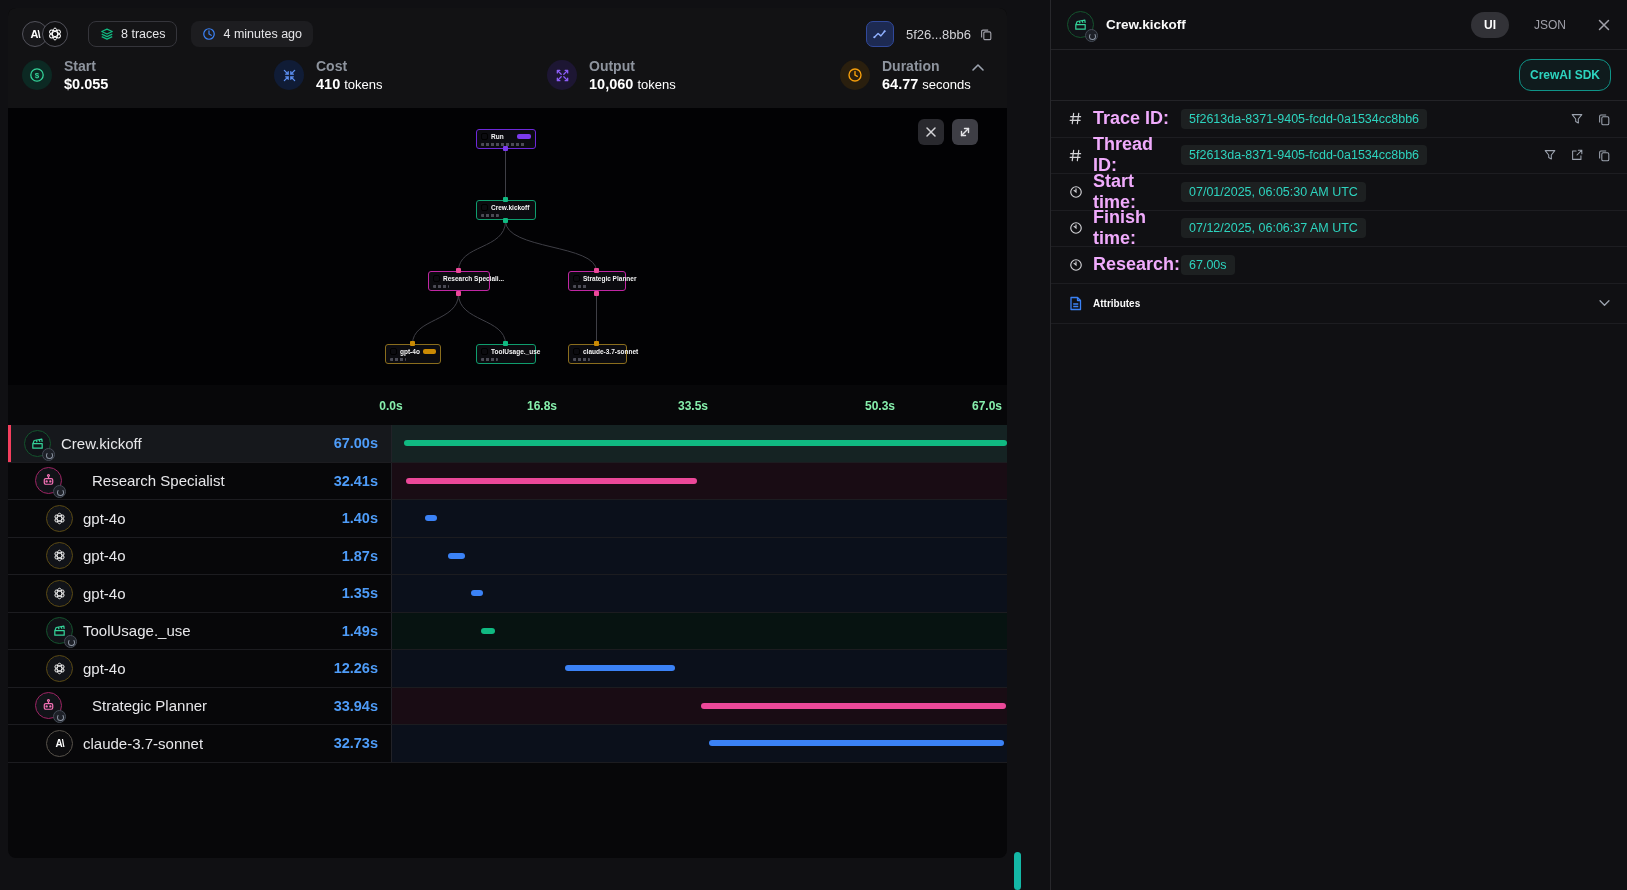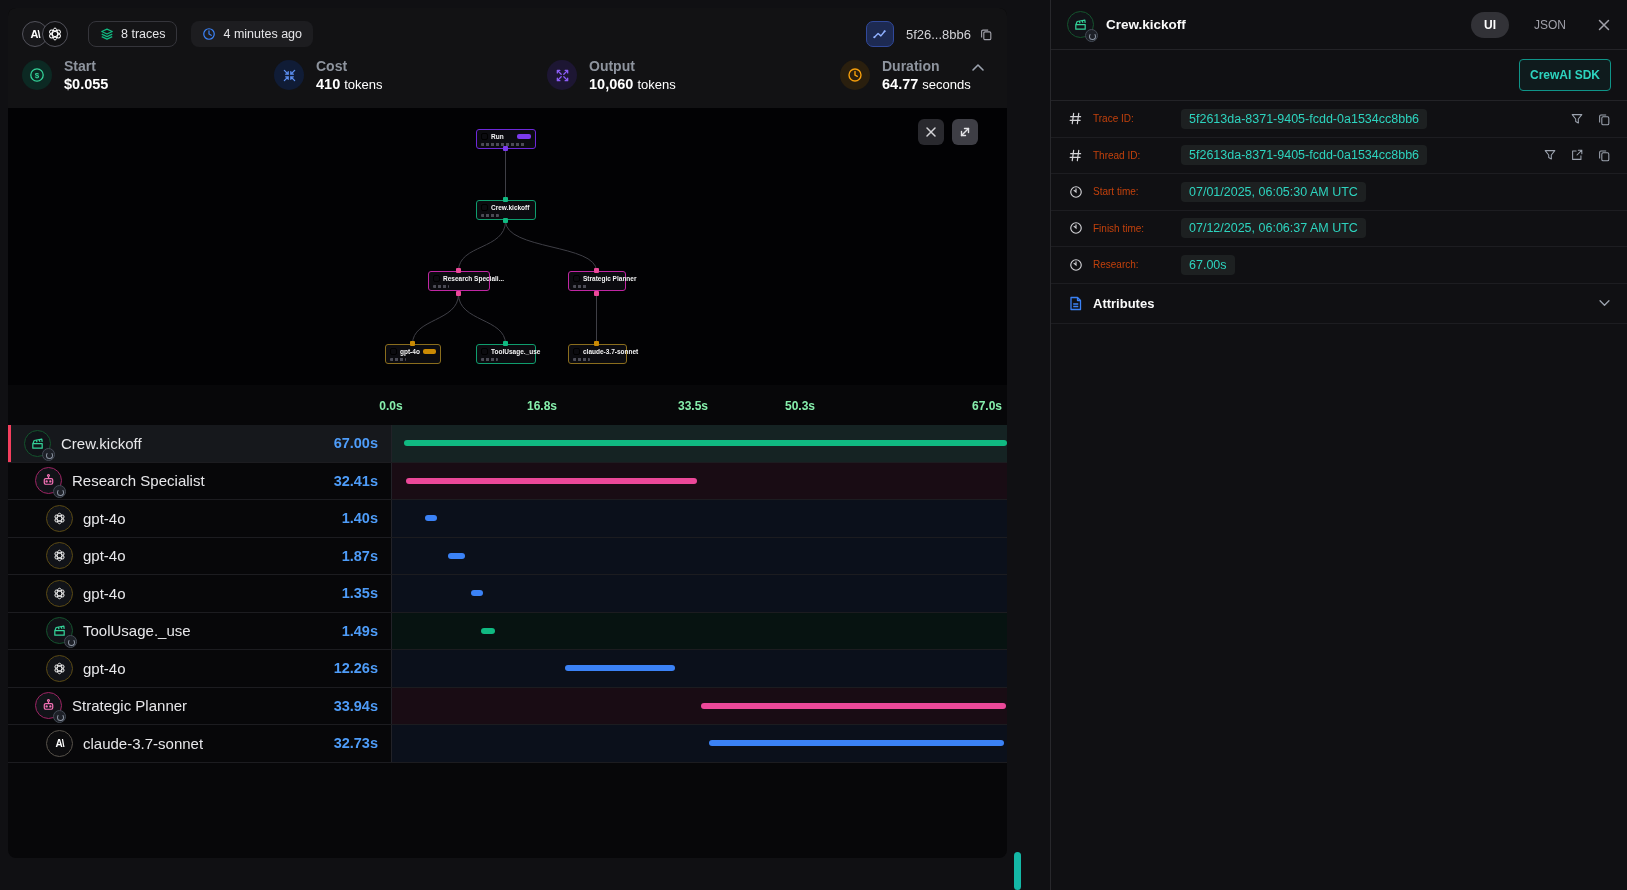--- a/index.html
+++ b/index.html
@@ -52,21 +52,21 @@
   .c-purple { border-color:#6d28d9; } .c-green { border-color:#0f9d6e; } .c-pink { border-color:#c026a3; } .c-yellow { border-color:#8a6d1d; }
   .b-purple { background:#7c3aed; } .b-green { background:#10b981; } .b-pink { background:#ec4899; } .b-yellow { background:#ca8a04; }
 
   
   .timeline { position:relative; }
   .axis { position:relative; height:40px; }
   .axis span { position:absolute; top:14px; transform:translateX(-50%); font-size:12px; font-weight:700; color:#86efac; }
   .trow { display:flex; height:37.5px; border-bottom:1px solid #1c1c20; cursor:pointer; }
   .trow.selected { background:#16181c; box-shadow:inset 3px 0 0 #f43f5e; }
   .tlabel { width:383px; flex:none; display:flex; align-items:center; padding-right:13px; }
-  .ind-0 { padding-left:16px; } .ind-1 { padding-left:27px; } .ind-2 { padding-left:38px; }
+  .ind-0 { padding-left:16px; } .ind-1 { padding-left:27px;gap:20px; } .ind-2 { padding-left:38px; }
   .ticon { position:relative; width:27px; height:27px; border-radius:50%; background:#111318; border:1px solid; display:flex; align-items:center; justify-content:center; flex:none; margin-right:10px; }
   .ticon.crew { border-color:#14532d; } .ticon.robot { border-color:#9d2463; } .ticon.openai { border-color:#5b4a14; } .ticon.anthropic { border-color:#57524a; background:#0c0c0e; }
   .subbadge { position:absolute; right:-5px; bottom:-5px; width:13px; height:13px; border-radius:50%; background:#1d2027; border:1px solid #434a55; }
   .subbadge::after { content:""; position:absolute; left:3px; top:3px; width:5px; height:5px; border:1px solid #8b93a1; border-radius:50%; border-top-color:transparent; }
   .tname { font-size:15px; color:#e7e7ea; white-space:nowrap; overflow:hidden; }
   .tdur { margin-left:auto; font-size:14.5px; font-weight:700; color:#4e9cf8; }
   .tplot { flex:1; position:relative; border-left:1px solid #222228;
            background-image:linear-gradient(90deg,#202026 1px,transparent 1px);
            background-size:25.02% 100%; background-repeat:repeat-x; }
   .track { position:absolute; left:12px; right:0; top:0; bottom:0; }
@@ -78,29 +78,29 @@
   
   .rpanel { position:absolute; left:1050px; top:0; width:577px; height:890px; background:#101013; border-left:1px solid #28282c; }
   .rp-head { height:50px; display:flex; align-items:center; gap:12px; padding:0 16px; border-bottom:1px solid #232327; }
   .rp-crew-ic { position:relative; width:27px; height:27px; border-radius:50%; background:#111318; border:1px solid #14532d; display:flex; align-items:center; justify-content:center; flex:none; }
   .rp-title { font-size:13.5px; font-weight:700; color:#fafafa; }
   .rp-head-spacer { flex:1; }
   .tab { font-size:12px; color:#a1a1aa; padding:6px 13px; border-radius:14px; cursor:pointer; }
   .tab.active { background:#323237; color:#fff; font-weight:700; }
   .rp-close { margin-left:6px; cursor:pointer; display:flex; }
   .sdk-row { height:51px; display:flex; align-items:center; justify-content:flex-end; padding:0 16px; border-bottom:1px solid #232327; }
-  .sdk-badge { font-size:12px; font-weight:700; color:#2dd4bf; border:1px solid #0f9488; background:rgba(20,184,166,0.07); border-radius:4px; padding:8px 10px; cursor:pointer; }
+  .sdk-badge { font-size:12px; font-weight:700; color:#2dd4bf; border:1px solid #0f9488; background:rgba(20,184,166,0.07); border-radius:12px; padding:8px 10px; cursor:pointer; }
   .frow { height:36.5px; display:flex; align-items:center; padding:0 16px; border-bottom:1px solid #1d1d21; }
   .frow .fic { width:17px; display:flex; justify-content:center; margin-right:9px; flex:none; }
-  .frow .flabel { font-size:10px; font-weight:400; color:#c2410c; width:88px; flex:none; }
+  .frow .flabel { font-size:18px; font-weight:700; color:#f0abfc; width:88px; flex:none; }
   .fval { font-size:12.5px; color:#2dd4bf; background:#1d2021; border-radius:4px; padding:3px 8px; white-space:nowrap; }
   .factions { margin-left:auto; display:flex; gap:13px; }
   .factions span { display:flex; cursor:pointer; }
   .attr-row { height:40px; display:flex; align-items:center; padding:0 16px; border-bottom:1px solid #1d1d21; cursor:pointer; }
-  .attr-label { font-size:13px; font-weight:700; color:#fafafa; }
+  .attr-label { font-size:10px; font-weight:700; color:#fafafa; }
   .attr-caret { margin-left:auto; display:flex; }
 </style>
 </head>
 <body>
 
 <div class="page">
 
   <div class="left-card">
 
     <div class="hdr">
@@ -312,21 +312,21 @@
       <span class="gport b-yellow" style="left:402px; top:233px;"></span>
       <span class="gport b-green" style="left:495px; top:233px;"></span>
       <span class="gport b-yellow" style="left:586px; top:233px;"></span>
     </div>
 
     <div class="timeline">
       <div class="axis">
         <span style="left:383px">0.0s</span>
         <span style="left:534px">16.8s</span>
         <span style="left:685px">33.5s</span>
-        <span style="left:792px">50.3s</span>
+        <span style="left:872px">50.3s</span>
         <span style="left:979px">67.0s</span>
       </div>
 
       <div class="trow selected">
         <div class="tlabel ind-0">
           <span class="ticon crew">
               <svg width="15" height="15" viewBox="0 0 16 16">
                 <g fill="none" stroke="#34d399" stroke-width="1.3" stroke-linejoin="round">
                   <path d="M3 8.2 H13 V13 H3 Z"></path>
                   <path d="M3.2 8 L4.4 4.8 L12.6 3.4 L13 6.2"></path>

